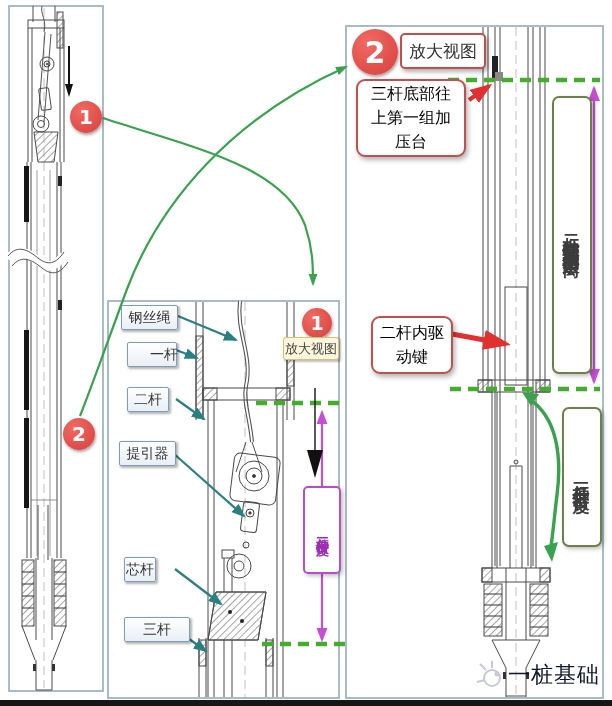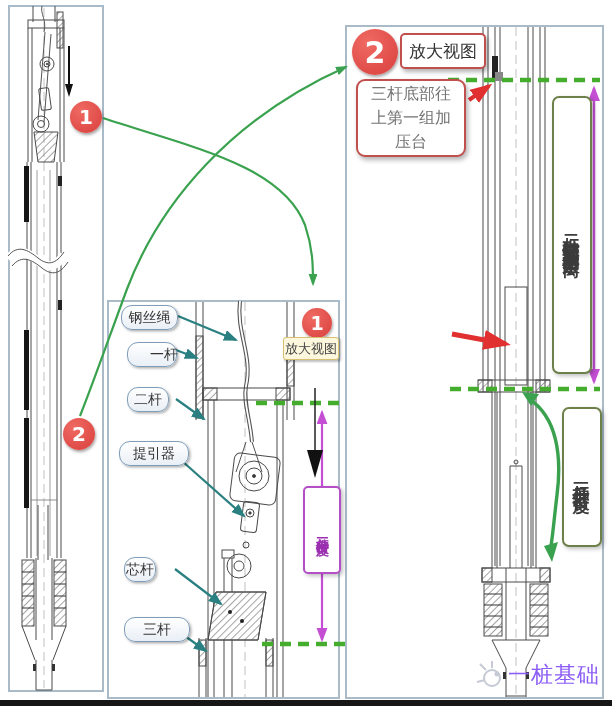--- a/index.html
+++ b/index.html
@@ -13,53 +13,53 @@
   .overlay{position:absolute;left:0;top:0;width:612px;height:706px;z-index:3;}
 
   .badge{
     position:absolute;border-radius:50%;background:radial-gradient(circle at 35% 30%,#ef6a62,#e2504c 60%,#d8423e);
     color:#fff;display:flex;align-items:center;justify-content:center;
     font-weight:bold;box-shadow:1px 2px 3px rgba(0,0,0,.35);
   }
   .lbl{
     position:absolute;height:25px;box-sizing:border-box;
     background:linear-gradient(#ffffff,#e9eff6);
-    border:1.3px solid #7f9db9;border-radius:11px;
+    border:1.3px solid #7f9db9;border-radius:2px;
     display:flex;align-items:center;justify-content:center;
     font-size:14px;color:#333;box-shadow:1.5px 1.5px 2.5px rgba(0,0,0,.3);
     white-space:nowrap;
   }
   .viewlbl{
     position:absolute;box-sizing:border-box;display:flex;align-items:center;justify-content:center;
     background:#fdf7dd;border:1.5px solid #d8c070;border-radius:3px;
     font-size:13px;color:#444;box-shadow:1.5px 1.5px 2px rgba(0,0,0,.25);white-space:nowrap;text-align:right;
   }
   .viewlbl.red{
     background:#fff;border:2.5px solid #c0504d;border-radius:5px;
     font-size:17px;color:#333;box-shadow:2px 3px 4px rgba(0,0,0,.3);
   }
   .callout{
     position:absolute;box-sizing:border-box;background:#fff;
     border:2.5px solid #c0504d;border-radius:9px;
     display:flex;align-items:center;justify-content:center;text-align:center;
-    font-size:16px;line-height:1.5;color:#737373;
+    font-size:16px;line-height:1.5;color:#000000;
     box-shadow:2px 3px 5px rgba(0,0,0,.3);
   }
   .callout .inner{display:block;}
   .vbox{
     position:absolute;box-sizing:border-box;background:#fff;
     border:2px solid #6e8049;border-radius:7px;
     display:flex;align-items:center;justify-content:center;
     writing-mode:vertical-rl;text-orientation:upright;
     color:#3c3c3c;box-shadow:2px 2px 4px rgba(0,0,0,.25);
   }
   .vbox.purple{border-color:#b44fc8;color:#9a30b0;border-width:2px;border-radius:5px;font-weight:600;}
   .watermark{
     position:absolute;left:478px;top:660px;z-index:4;display:flex;align-items:center;
-    color:#8b5cf6;pointer-events:none;
+    color:#0f172a;pointer-events:none;
   }
   .watermark .wm-text{font-size:22px;letter-spacing:1px;margin-left:2px;}
   .bottombar{position:absolute;left:0;top:700px;width:612px;height:6px;background:#161616;z-index:5;}
 </style>
 </head>
 <body>
 
 <div class="stage">
 
   <div class="panel" style="left:8px;top:5px;width:96px;height:687px;"></div>
@@ -319,26 +319,29 @@
     <div class="badge" style="left:352px;top:29px;width:46px;height:46px;font-size:30px;">
       <span>2</span>
     </div>
 
     <div class="viewlbl" style="left:283px;top:337px;width:56px;height:23px;">放大视图</div>
     <div class="viewlbl red" style="left:400px;top:33px;width:86px;height:36px;">放大视图</div>
 
     <div class="lbl" style="left:121px;top:305px;width:57px;">钢丝绳</div>
     <div class="lbl" style="left:127px;top:342px;width:50px;padding-left:24px;">一杆</div>
     <div class="lbl" style="left:127px;top:387px;width:42px;">二杆</div>
-    <div class="lbl" style="left:119px;top:441px;width:70px;">提引器</div>
+    <div class="lbl" style="left:119px;top:441px;width:57px;">提引器</div>
     <div class="lbl" style="left:124px;top:557px;width:32px;">芯杆</div>
     <div class="lbl" style="left:124px;top:617px;width:66px;">三杆</div>
 
     <div class="callout" style="left:356px;top:79px;width:110px;height:78px;padding:4px 8px;">
       <span class="inner">三杆底部往上第一组加压台</span>
+    </div>
+    <div class="callout" style="left:371px;top:316px;width:82px;height:58px;padding:3px 7px;">
+      <span class="inner">二杆内驱动键</span>
     </div>
 
     <div class="vbox purple" style="left:303px;top:486px;width:38px;height:88px;font-size:13px;letter-spacing:1px;">三杆伸出长度</div>
     <div class="vbox" style="left:552px;top:96px;width:40px;height:278px;font-size:17px;letter-spacing:2px;font-weight:600;">二杆内键与三杆加压台剩余距离</div>
     <div class="vbox" style="left:562px;top:407px;width:40px;height:140px;font-size:17px;letter-spacing:3px;font-weight:600;">三杆伸出长度</div>
 
     <div class="watermark">
       <span style="width:28px;display:inline-block;"></span>
       <span class="wm-text">一桩基础</span>
     </div>

